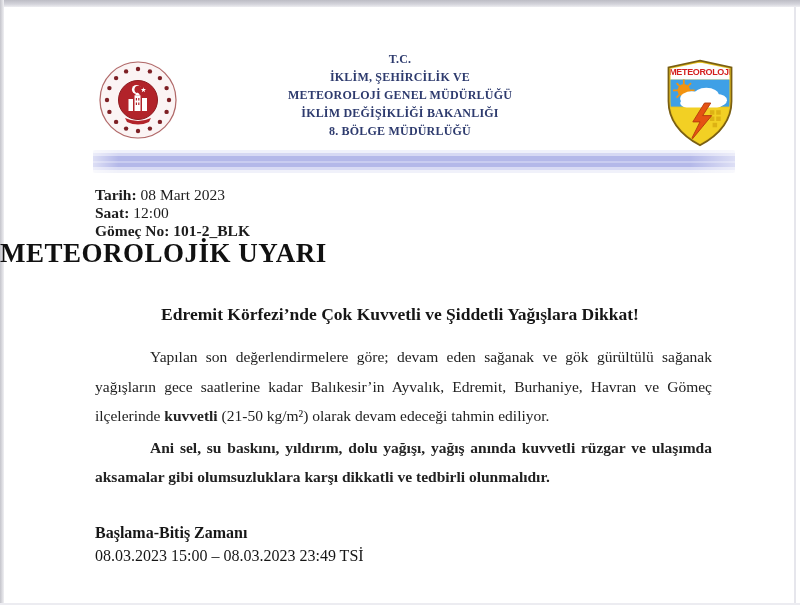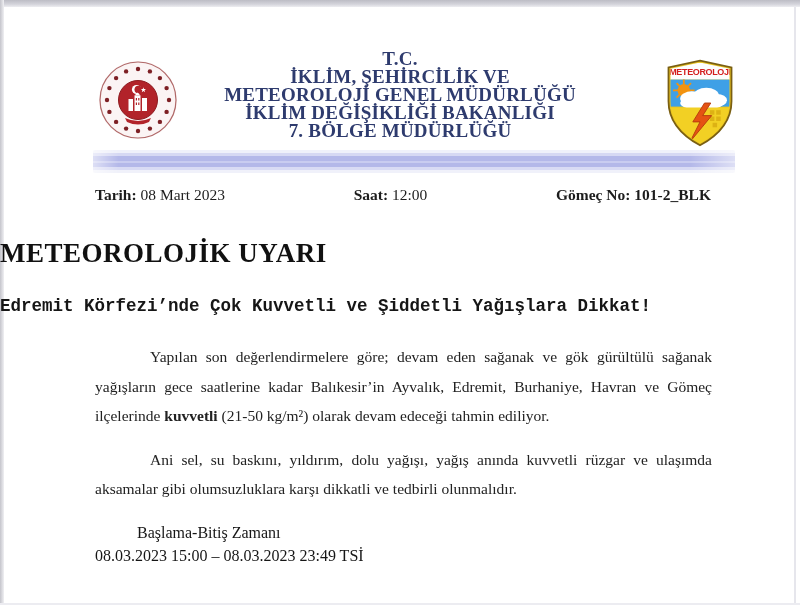--- a/index.html
+++ b/index.html
@@ -18,21 +18,21 @@
     background:linear-gradient(90deg,#c4c4cb,#f0f0f3);}
   .edge-right{position:absolute;top:7px;right:4px;bottom:0;width:2px;background:#e6e6ec;}
   .edge-bottom{position:absolute;left:0;right:0;bottom:0;height:2px;background:#ececf1;}
 
   
   .header-text{
     position:absolute;top:50px;left:0;right:0;
     text-align:center;
     color:#2e3b6e;
     font-weight:bold;
-    font-size:19px;
+    font-size:12px;
     line-height:18px;
     letter-spacing:.2px;
   }
   .logo-ministry{position:absolute;left:98px;top:60px;width:80px;height:80px;}
   .logo-met{position:absolute;left:657px;top:58px;width:86px;height:90px;}
 
   
   .stripe-bar{
     position:absolute;top:150px;left:93px;width:642px;height:23px;
     background:
@@ -46,50 +46,51 @@
         #d9dbf4 76%, #d9dbf4 88%,
         #f0f1fa 88%, #f0f1fa 100%);
     border-radius:2px;
   }
 
   
   .info-row{
     position:absolute;top:186px;left:95px;width:616px;
     display:flex;justify-content:space-between;
     font-size:15.5px;
+    flex-direction:column;
   }
   .info-row b{font-weight:bold;}
   .bold-val{font-weight:bold;}
 
   .doc-title{
     position:absolute;top:238px;left:0;right:0;margin:0;
     text-align:left;
     font-size:27px;font-weight:bold;color:#111;
     letter-spacing:.5px;
   }
   .doc-subtitle{
-    position:absolute;top:296px;left:0;right:0;margin:0;
-    text-align:left;
-    font-size:17.5px;font-weight:bold;color:#161616;font-family:Liberation Mono, monospace;
+    position:absolute;top:296px;left:0;right:0;margin:8px;
+    text-align:center;
+    font-size:17.5px;font-weight:bold;color:#161616;
   }
 
   .body-text{
     position:absolute;top:342px;left:95px;width:617px;
     font-size:15.5px;line-height:29.5px;
     text-align:justify;
     color:#222;
   }
   .body-text p{margin:0;text-indent:55px;}
-  .body-text p + p{margin-top:14px;}
+  .body-text p + p{margin-top:2px;font-weight:bold;}
 
   .doc-footer{
     position:absolute;top:521px;left:95px;
     font-size:16px;line-height:23px;color:#161616;
   }
-  .doc-footer .f-label{font-weight:normal;margin-left:42px;}
+  .doc-footer .f-label{font-weight:bold;}
 </style>
 </head>
 <body>
 
 <div>
 
   <div class="edge-top"></div>
   <div class="edge-left"></div>
   <div class="edge-right"></div>
   <div class="edge-bottom"></div>
@@ -135,21 +136,21 @@
       <rect x="40.2" y="42.5" width="1.2" height="2.5"></rect>
     </g>
     <path d="M27,58 Q40,64 53,58 L51,62 Q40,67 29,62 Z" fill="#b2232a"></path>
   </svg>
 
   <div class="header-text">
     <div>T.C.</div>
     <div>İKLİM, ŞEHİRCİLİK VE</div>
     <div>METEOROLOJİ GENEL MÜDÜRLÜĞÜ</div>
     <div>İKLİM DEĞİŞİKLİĞİ BAKANLIĞI</div>
-    <div>7. BÖLGE MÜDÜRLÜĞÜ</div>
+    <div>8. BÖLGE MÜDÜRLÜĞÜ</div>
   </div>
 
   <svg class="logo-met" viewBox="0 0 90 100">
     <defs>
       <clipPath id="shieldClip">
         <path d="M45,5 L78,12 L78,48 Q78,77 45,95 Q12,77 12,48 L12,12 Z"></path>
       </clipPath>
     </defs>
     <path d="M45,3 L80,10.5 L80,48 Q80,78 45,97 Q10,78 10,48 L10,10.5 Z" fill="#e9c41f" stroke="#7a5f12" stroke-width="2"></path>
     <g clip-path="url(#shieldClip)">

